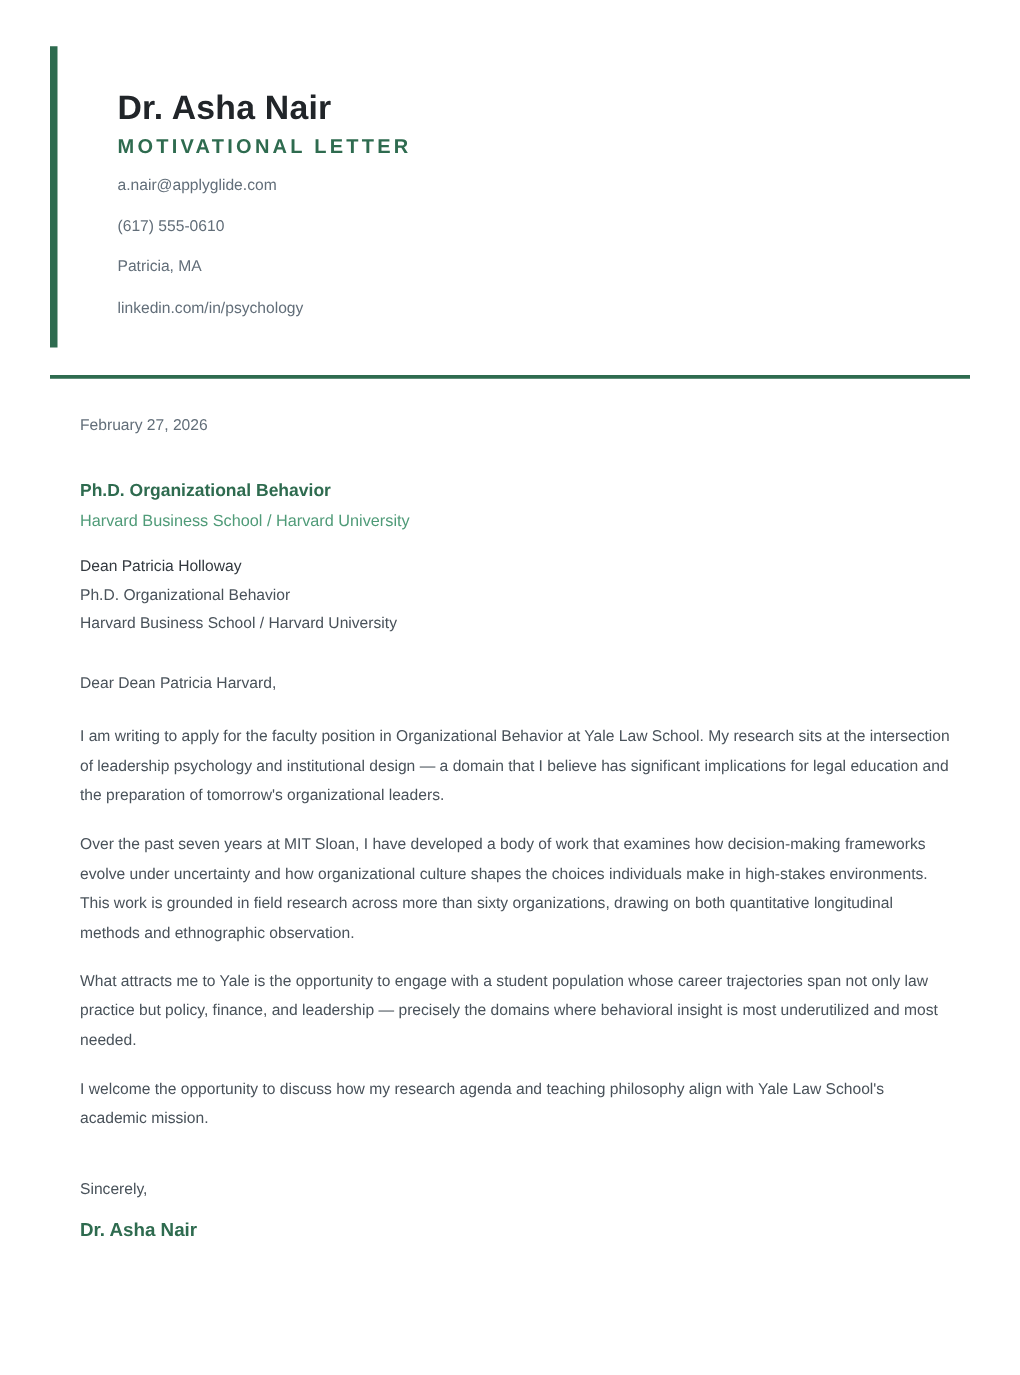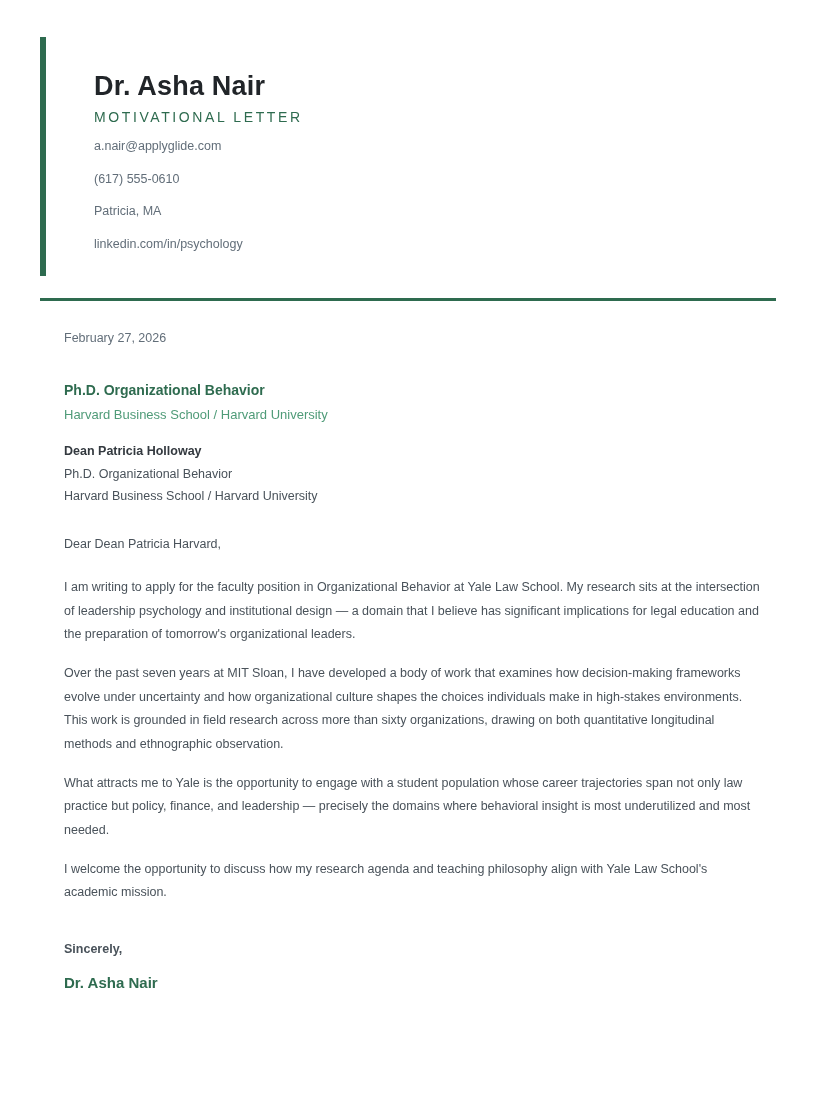--- a/index.html
+++ b/index.html
@@ -30,22 +30,22 @@
   .name {
     margin: 0;
     font-size: 27px;
     font-weight: 700;
     line-height: 1;
     color: var(--name-text);
     letter-spacing: 0.2px;
   }
   .doc-type {
     margin-top: 10px;
-    font-size: 14px;
-    font-weight: 400;
+    font-size: 16px;
+    font-weight: 700;
     letter-spacing: 2.6px;
     color: var(--accent);
     line-height: 1;
   }
   .contacts {
     margin-top: 16px;
     display: flex;
     gap: 20px;
     font-size: 12.5px;
     line-height: 1;
@@ -81,24 +81,24 @@
     color: var(--accent);
     line-height: 1.25;
   }
   .pos-org {
     margin-top: 7px;
     font-size: 13px;
     color: var(--accent-light);
     line-height: 1.3;
   }
   .recipient { margin-top: 17px; line-height: 1.8; }
-  .recipient-name { font-weight: 700; color: var(--recipient-name-text); }
+  .recipient-name { font-weight: 400; color: var(--recipient-name-text); }
   .salutation { margin: 25px 0 20px 0; }
   .body-para { margin: 0 0 16px 0; }
-  .closing { margin: 33px 0 0 0; font-weight: bold; }
+  .closing { margin: 33px 0 0 0; }
   .signature {
     margin-top: 13px;
     font-size: 15px;
     font-weight: 700;
     color: var(--accent);
     line-height: 1.2;
   }
 </style>
 </head>
 <body>

